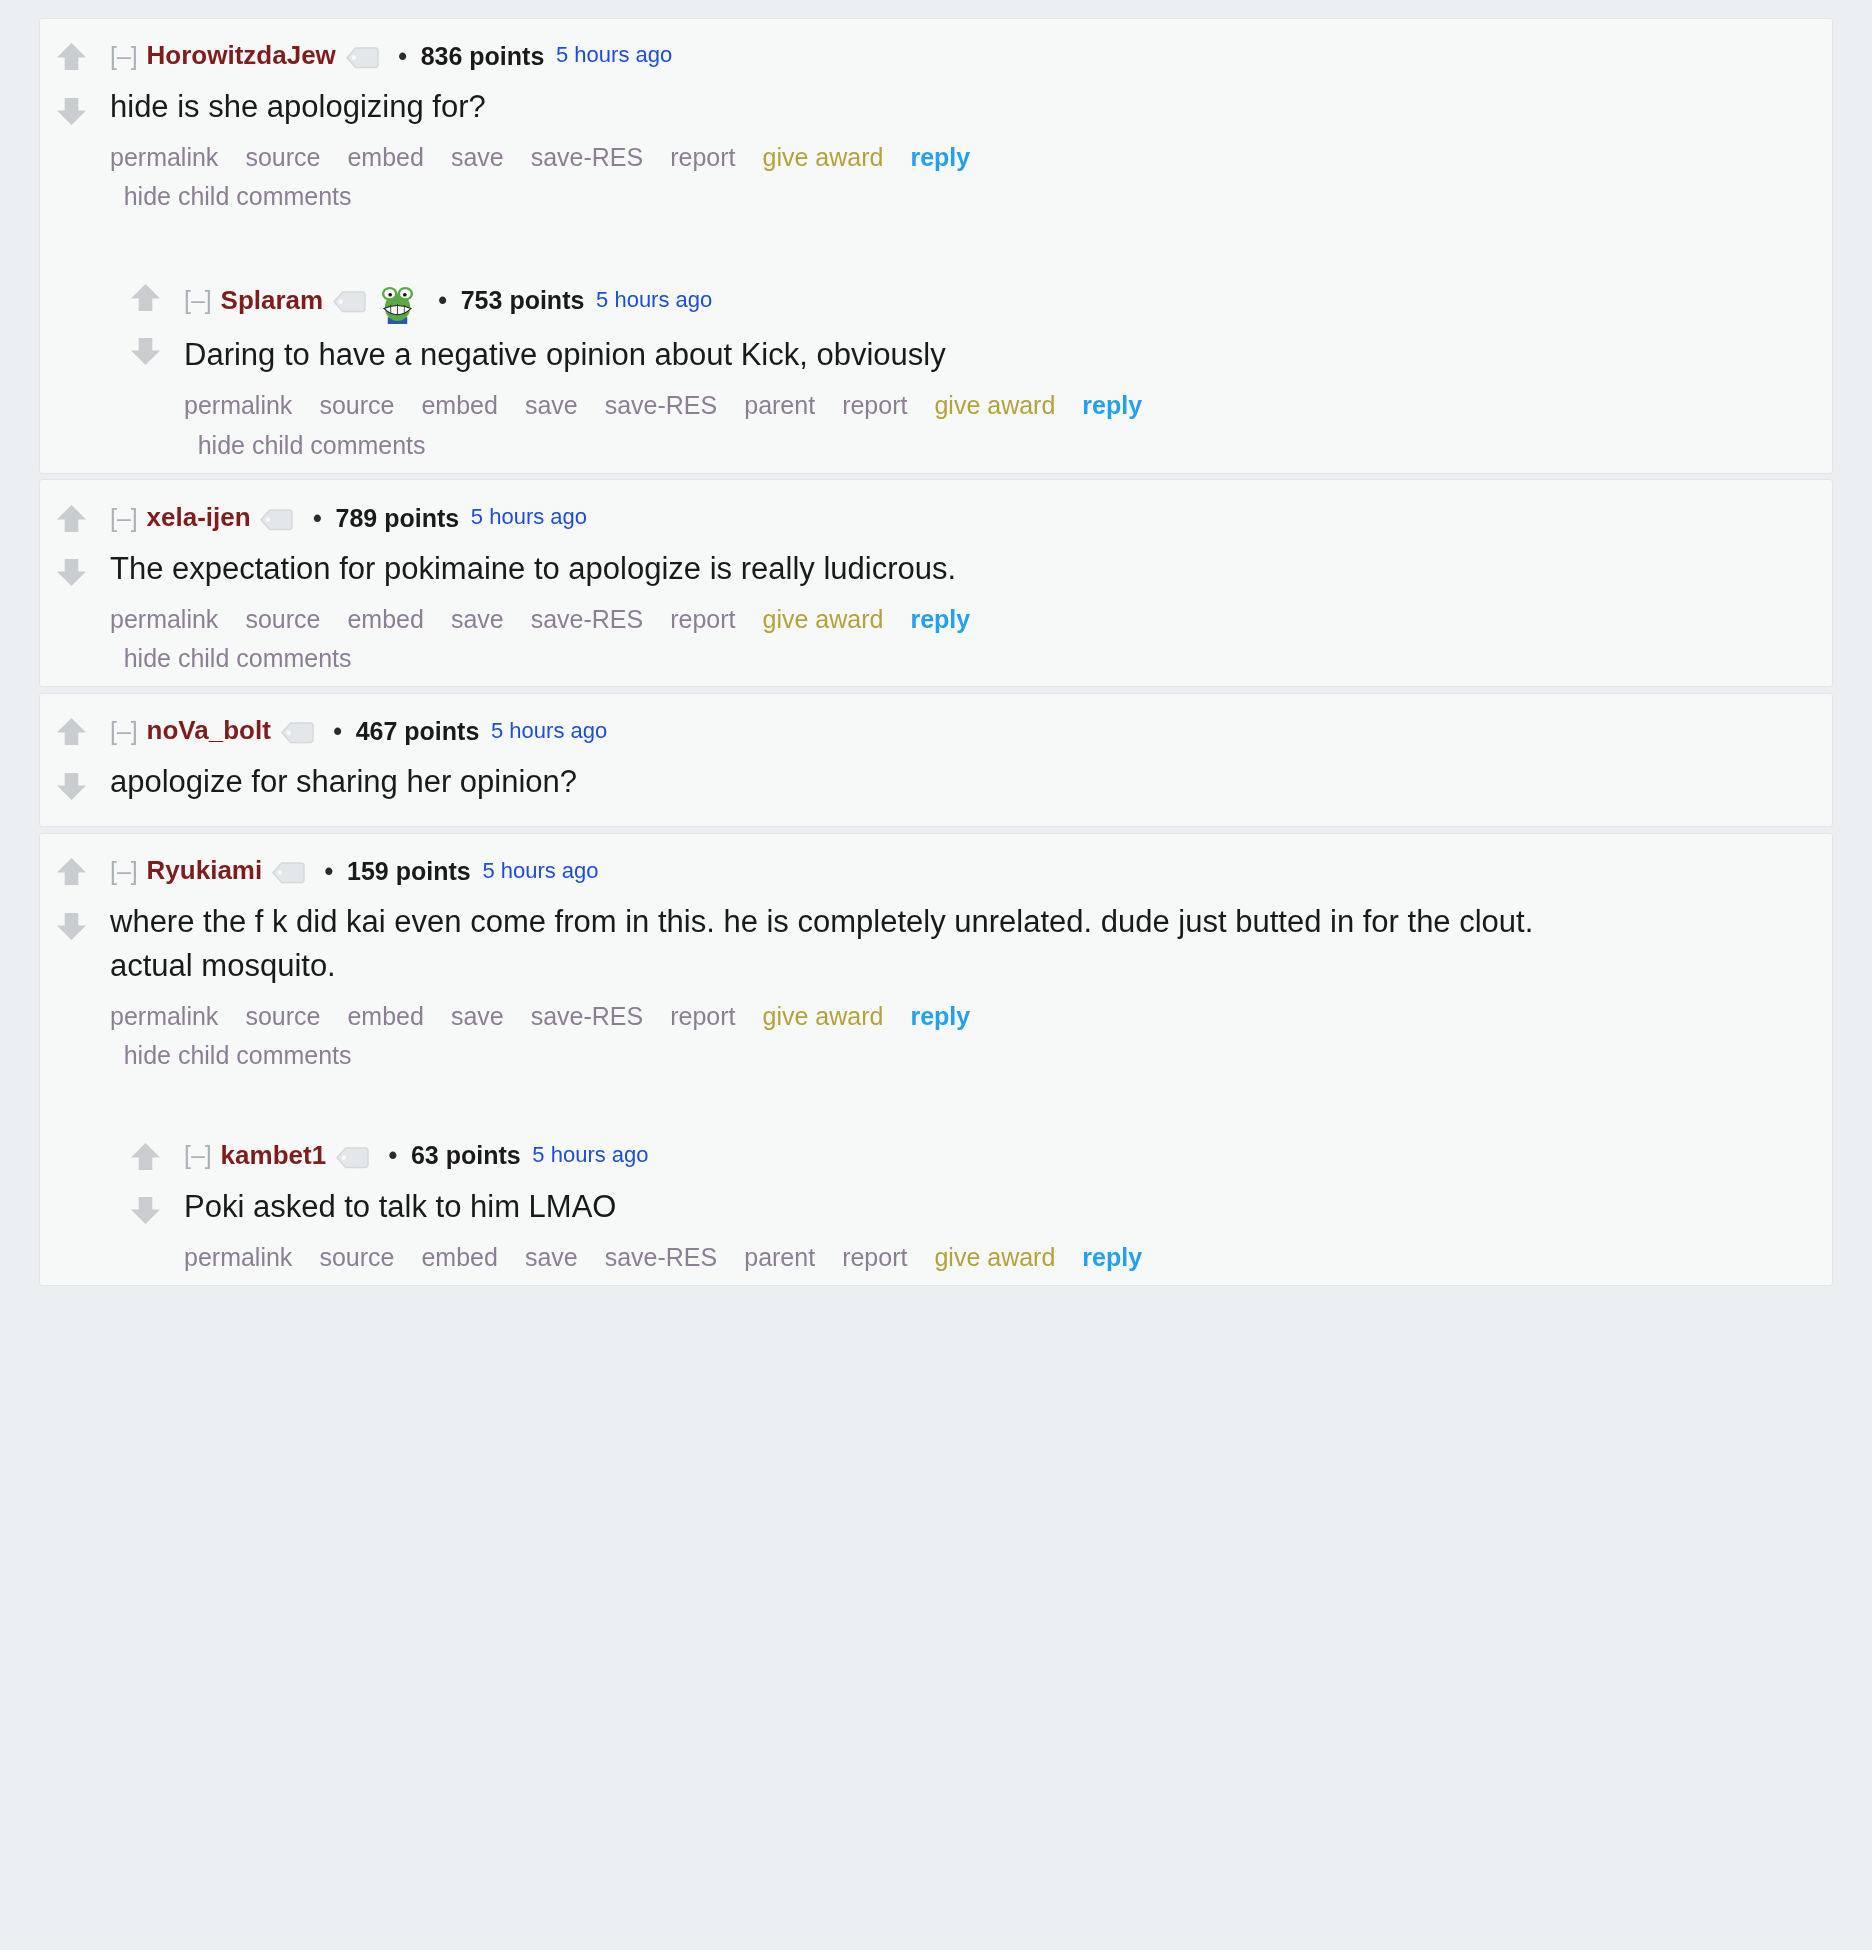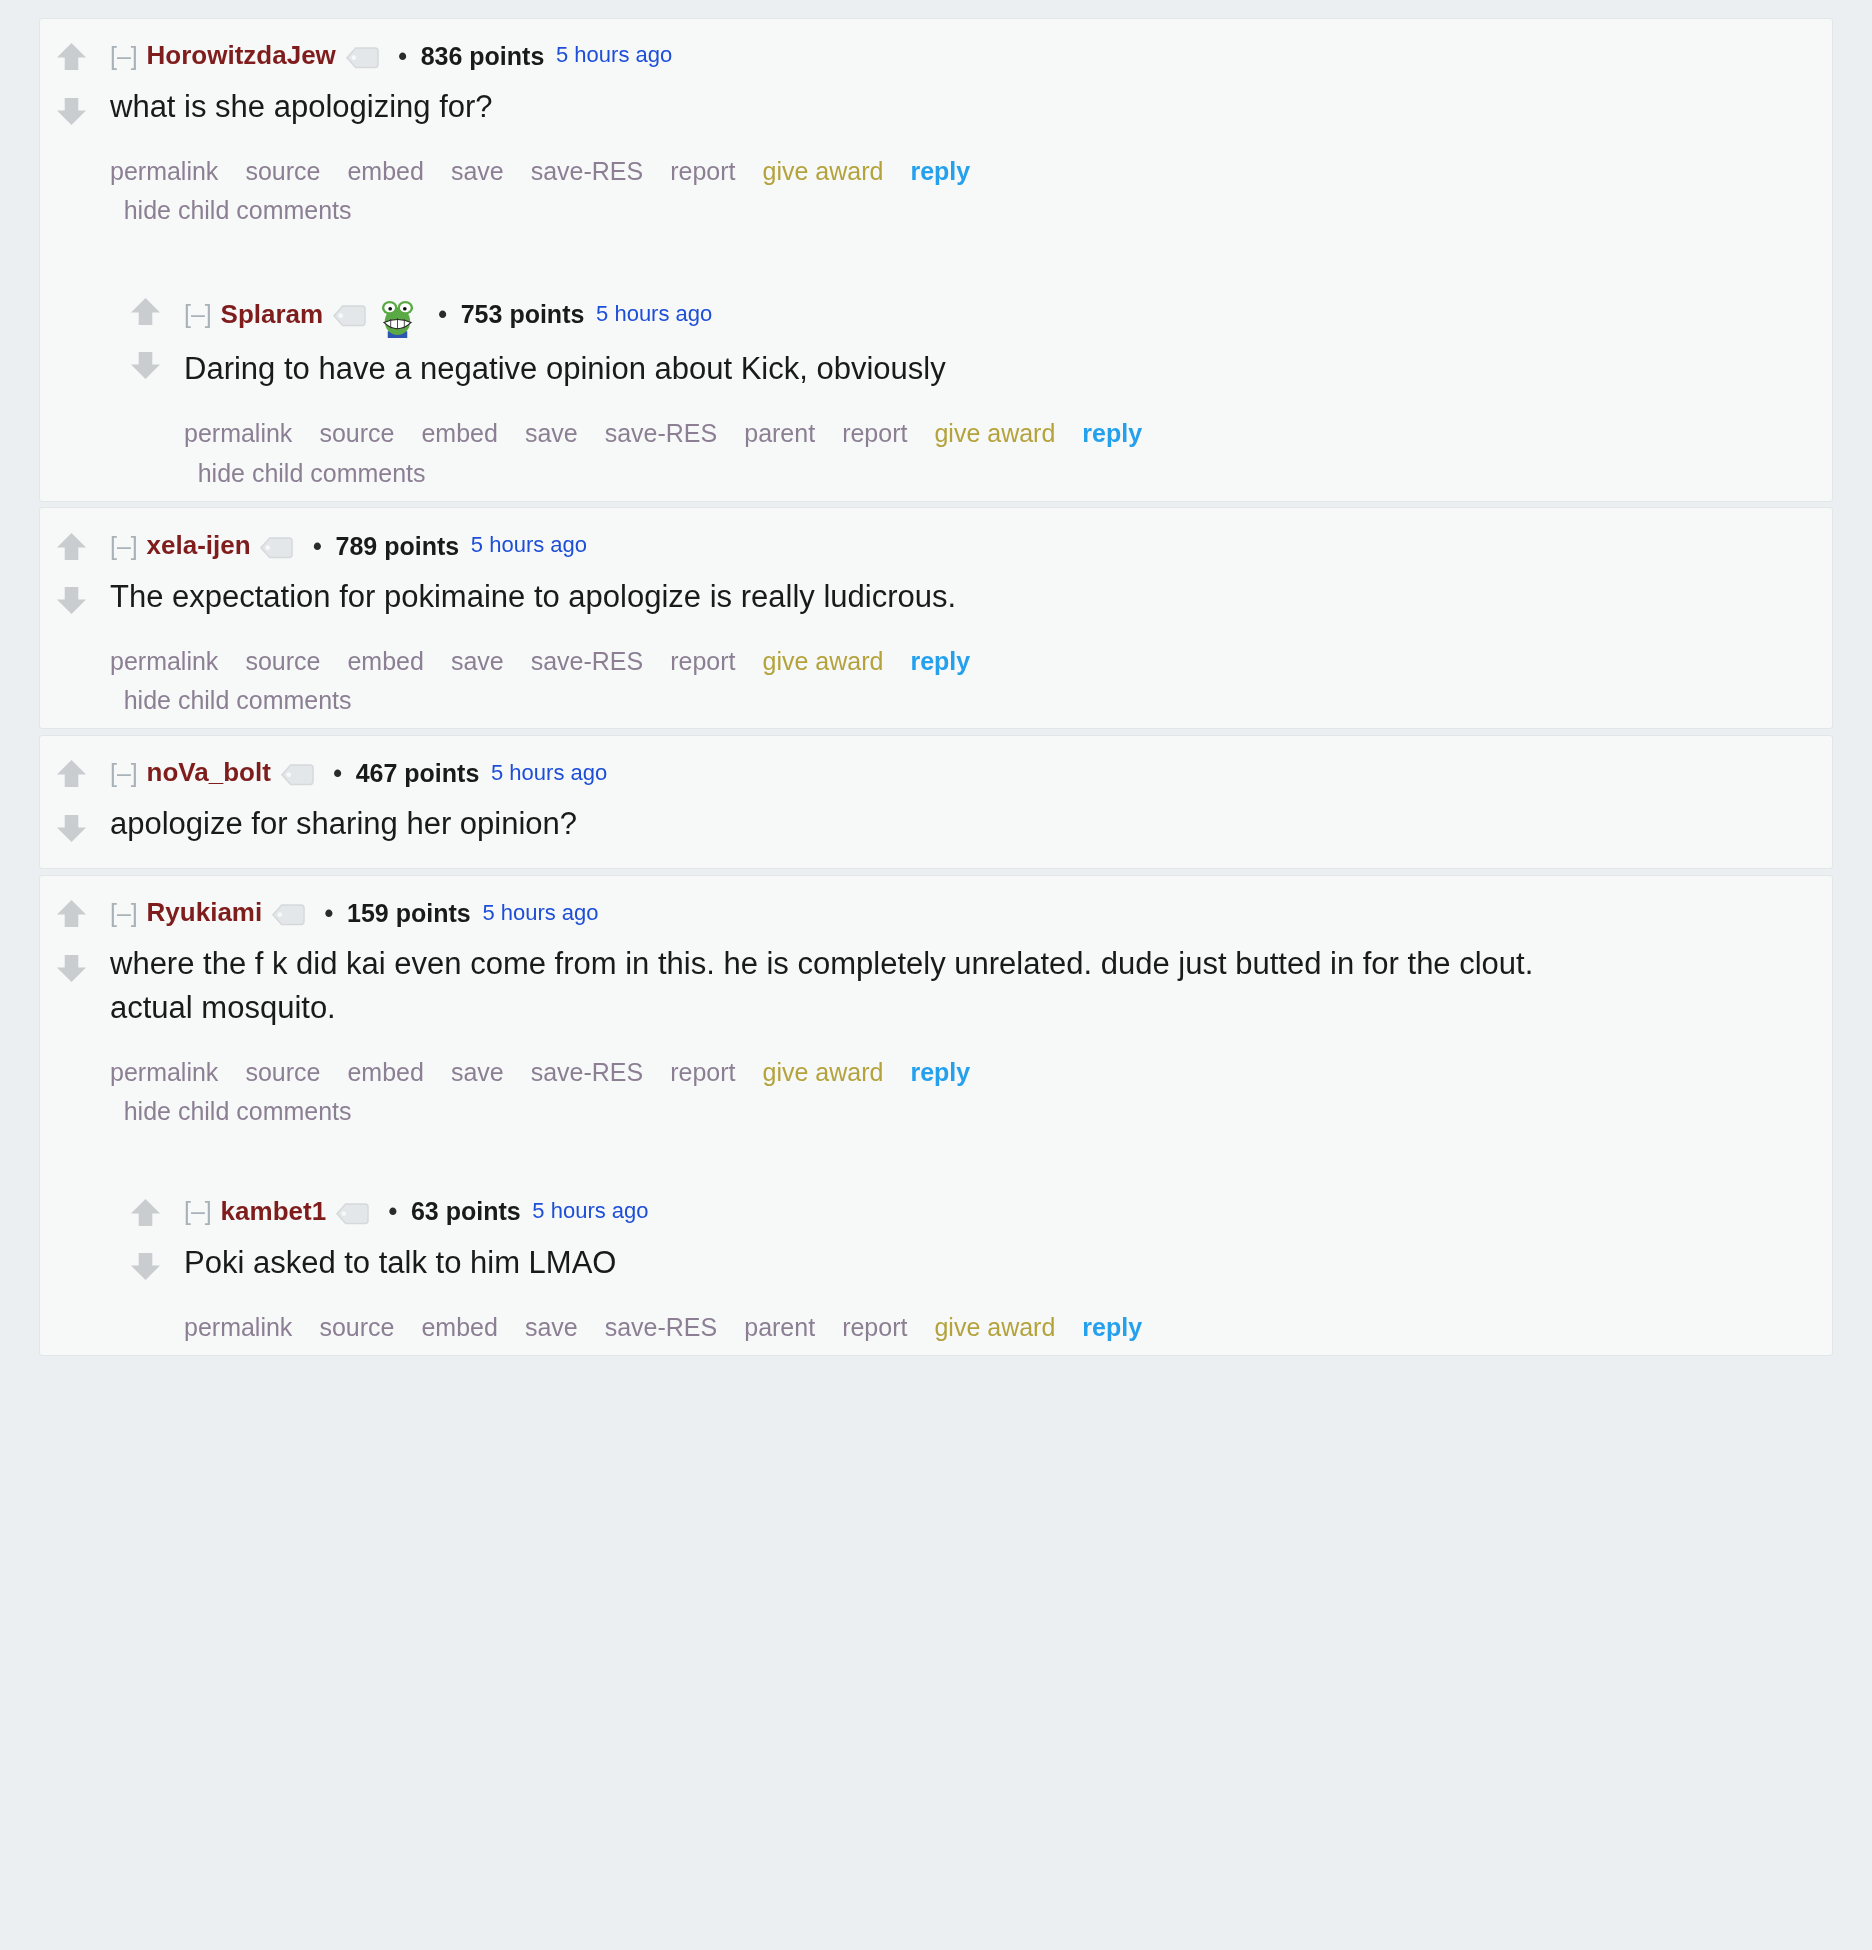--- a/index.html
+++ b/index.html
@@ -134,21 +134,21 @@
     font-size: 31px;
     line-height: 1.42;
     margin: 13.7px 0 0 0;
     font-weight: 400;
     max-width: 1502px;
   }
   .body-text p { margin: 0 0 3.9px 0; }
 
   
   .actions {
-    margin-top: 24px;
+    margin-top: 10px;
     font-size: 25px;
     line-height: 1.45;
     color: #8c7f94;
   }
   .actions a {
     color: #8c7f94;
     text-decoration: none;
     margin-right: 27px;
     cursor: pointer;
     font-weight: 400;
@@ -188,21 +188,21 @@
             <svg viewBox="0 0 34 24" width="33" height="23.4">
               <path d="M10 2 L30 2 Q33 2 33 5 L33 19 Q33 22 30 22 L10 22 L1 12 Z" fill="#e4e7e9" stroke="#d5d9db" stroke-width="1.5"></path>
               <circle cx="8" cy="12" r="2.4" fill="#f7f8f8"></circle>
             </svg>
           </span>
           <span class="dot">•</span>
           <span class="points">836 points</span>
           <span class="age">5 hours ago</span>
         </div>
         <div class="body-text">
-          <p>what is she apologizing for?</p>
+          <p>hide is she apologizing for?</p>
         </div>
         <div class="actions">
           <a>permalink</a><a>source</a><a>embed</a><a>save</a><a>save-RES</a><a>report</a><a class="award">give award</a><a class="reply">reply</a>
           <span class="secondrow">
             <a>hide child comments</a>
           </span>
         </div>
       </div>
     </div>
 

